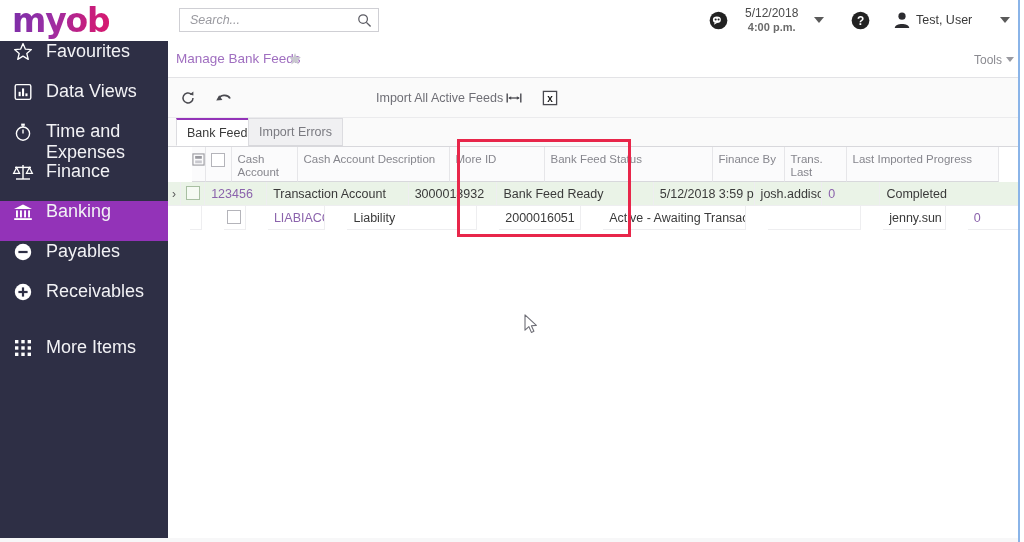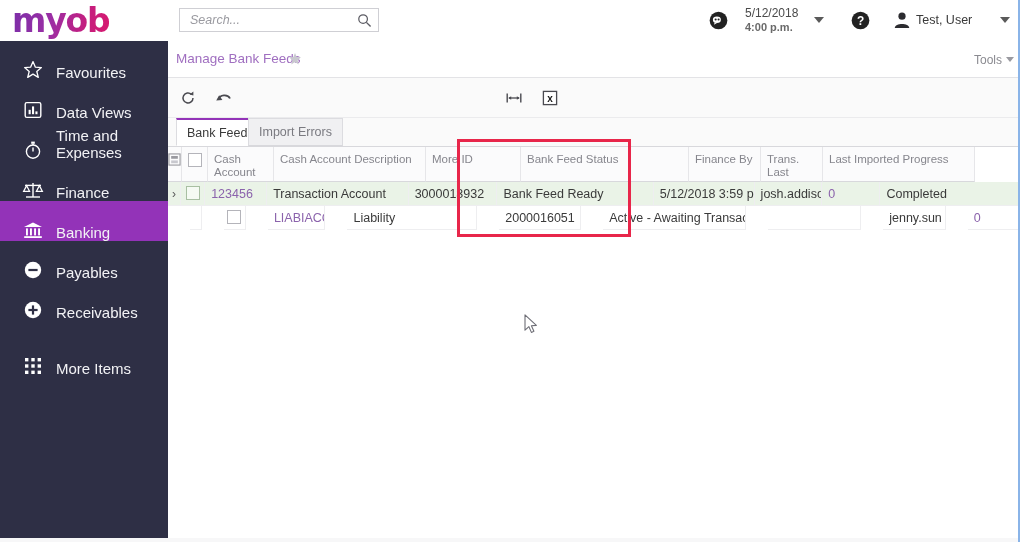--- a/index.html
+++ b/index.html
@@ -71,21 +71,21 @@
   .search-ico {
     position: absolute; right: 6px; top: 4px;
     width: 15px; height: 15px;
   }
   .chat-ico {
     position: absolute; left: 709px; top: 11px;
     width: 19px; height: 19px;
   }
   .dt-block {
     position: absolute; left: 745px; top: 6px;
-    text-align: left; line-height: 14px;
+    text-align: center; line-height: 14px;
   }
   .dt-date { font-size: 12px; color: #4a4a4a; }
   .dt-time { font-size: 11px; color: #6a6a6a; font-weight: bold; }
   .chev {
     position: absolute;
     width: 0; height: 0;
     border-left: 5px solid transparent;
     border-right: 5px solid transparent;
     border-top: 6px solid #5a5a5a;
   }
@@ -102,25 +102,25 @@
   .sidebar {
     position: absolute;
     left: 0; top: 41px;
     width: 168px; height: 497px;
     background: #2e2f45;
   }
   .nav-item {
     position: relative;
     height: 40px;
     display: flex;
-    align-items: flex-end;
-    padding-left: 22px;
+    align-items: flex-start;
+    padding-left: 12px;
     box-sizing: border-box;
     color: #f2f2f5;
-    font-size: 15px;
+    font-size: 18px;
     cursor: pointer;
   }
   .nav-item .nico {
     width: 22px; height: 22px;
     margin-right: 12px;
     flex: 0 0 22px;
     display: flex; align-items: center; justify-content: center;
   }
   .nav-item.active { background: #9333b8; }
   .nav-spacer { height: 16px; }
@@ -203,21 +203,21 @@
   .tab.inactive {
     left: 80px;
     background: #f0f0f2;
     border: 1px solid #dcdce0;
     border-bottom: 1px solid #d8d8dc;
     color: #7a7a80;
   }
 
   
   .grid { position: relative; width: 854px; }
-  .grid-row { display: flex; }
+  .grid-row { display: flex; justify-content: center; }
   .gh {
     box-sizing: border-box;
     border-right: 1px solid #e6e6e9;
     border-bottom: 1px solid #d8d8dc;
     background: #fbfbfc;
     font-size: 11.5px;
     color: #86868d;
     padding: 6px 6px 0 6px;
     height: 35px;
     line-height: 13px;
@@ -457,20 +457,23 @@
           <path d="M13 8 A5 5 0 1 1 11.4 4.3" fill="none" stroke="#4a4a50" stroke-width="1.5"></path>
           <polygon points="13.4,1.6 13.4,5.6 9.6,4.6" fill="#4a4a50"></polygon>
         </svg>
       </div>
       <div class="tb-item" id="tb-undo">
         <svg width="18" height="16" viewBox="0 0 18 16">
           <path d="M3.5 9.5 C4.5 4.5 13 4 15 8.5" fill="none" stroke="#4a4a50" stroke-width="1.8"></path>
           <polygon points="1.2,10.4 7.4,10 4.2,5.2" fill="#4a4a50"></polygon>
         </svg>
       </div>
+      <div class="tb-item" id="tb-imp-all">
+        <span>Import All Active Feeds</span>
+      </div>
       <div class="tb-item" id="tb-fit">
         <svg width="16" height="14" viewBox="0 0 16 14">
           <line x1="1.2" y1="2.4" x2="1.2" y2="11.6" stroke="#4a4a50" stroke-width="1.4"></line>
           <line x1="14.8" y1="2.4" x2="14.8" y2="11.6" stroke="#4a4a50" stroke-width="1.4"></line>
           <line x1="3" y1="7" x2="13" y2="7" stroke="#4a4a50" stroke-width="1.3"></line>
           <polygon points="2.2,7 5.2,5.2 5.2,8.8" fill="#4a4a50"></polygon>
           <polygon points="13.8,7 10.8,5.2 10.8,8.8" fill="#4a4a50"></polygon>
         </svg>
       </div>
       <div class="tb-item" id="tb-export">

